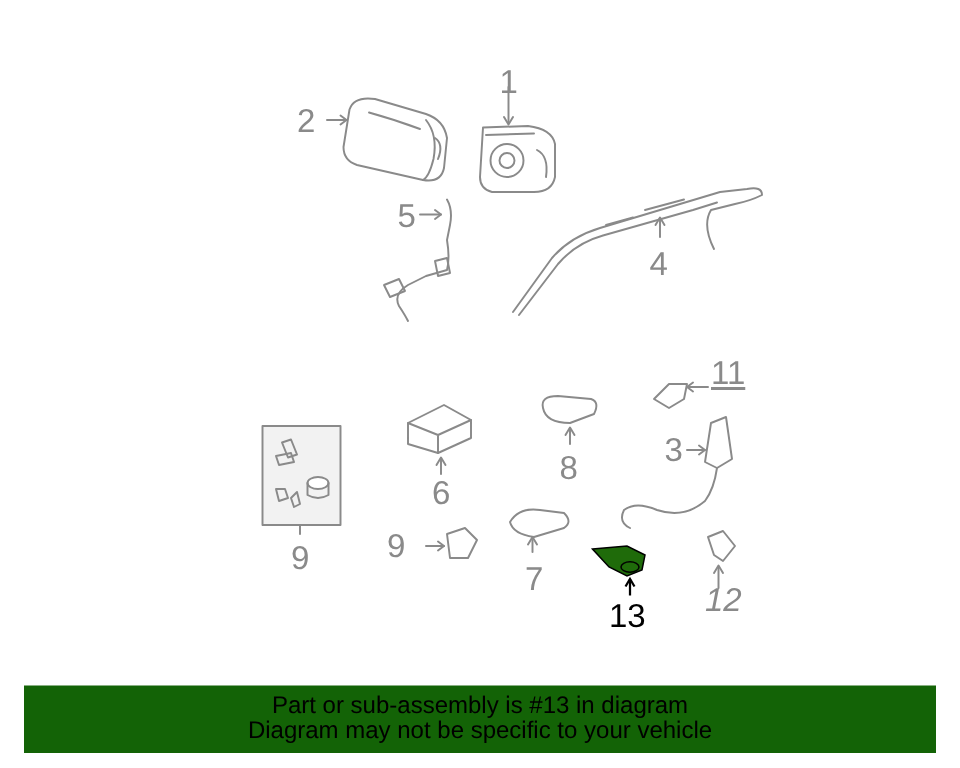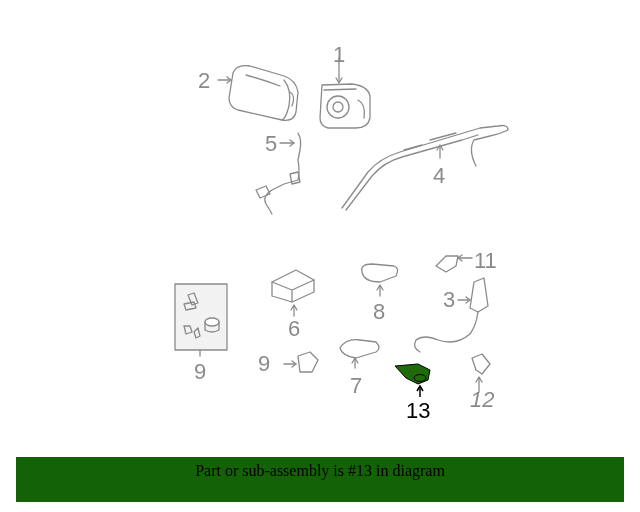--- a/index.html
+++ b/index.html
@@ -1,21 +1,21 @@
 <!DOCTYPE html>
 <html><head>
 <meta charset="utf-8">
 <style>
   html, body { margin:0; padding:0; background:#ffffff; }
   body { width:640px; height:512px; position:relative; overflow:hidden; font-family:"Liberation Sans", sans-serif; }
   #diagram { position:absolute; left:0; top:0; width:640px; height:512px; }
   .callout { position:absolute; font-family:"Liberation Sans", sans-serif; font-size:22px; color:#8a8a8a; line-height:1; }
   .callout.active { color:#000000; }
   .banner { position:absolute; left:16px; top:457px; width:608px; height:45px; background:#136306; color:#000; text-align:center; font-size:16px; line-height:17px; padding-top:5px; box-sizing:border-box; }
-  .banner div { white-space:nowrap;font-family:Liberation Serif, serif; }
+  .banner div { white-space:nowrap; }
 </style>
 </head>
 <body>
 
 <svg id="diagram" viewBox="0 0 640 512" xmlns="http://www.w3.org/2000/svg">
   <g fill="none" stroke="#8a8a8a" stroke-width="1.3" stroke-linejoin="round" stroke-linecap="round">
 
     <g>
       <path d="M233 73 Q236 64 250 66 L284 76 Q296 80 298 92 L296 112 Q294 122 282 120 L238 110 Q229 107 229 98 Z" fill="#fff"></path>
       <path d="M246 75 Q264 80 280 86"></path>
@@ -118,19 +118,20 @@
 <div class="callout" style="left:333px;top:44px;">1</div>
 <div class="callout" style="left:198px;top:70px;">2</div>
 <div class="callout" style="left:443px;top:289px;">3</div>
 <div class="callout" style="left:433px;top:165px;">4</div>
 <div class="callout" style="left:265px;top:133px;">5</div>
 <div class="callout" style="left:288px;top:318px;">6</div>
 <div class="callout" style="left:350px;top:375px;">7</div>
 <div class="callout" style="left:373px;top:301px;">8</div>
 <div class="callout" style="left:194px;top:361px;">9</div>
 <div class="callout" style="left:258px;top:353px;">9</div>
-<div class="callout" style="left:474px;top:250px;">11</div>
+<div class="callout" style="left:474px;top:238px;text-decoration:underline;">11</div>
 <div class="callout" style="left:470px;top:389px;font-style:italic;">12</div>
 <div class="callout active" style="left:406px;top:400px;">13</div>
 
 <div class="banner">
   <div>Part or sub-assembly is #13 in diagram</div>
+  <div>Diagram may not be specific to your vehicle</div>
 </div>
 
 </body></html>

